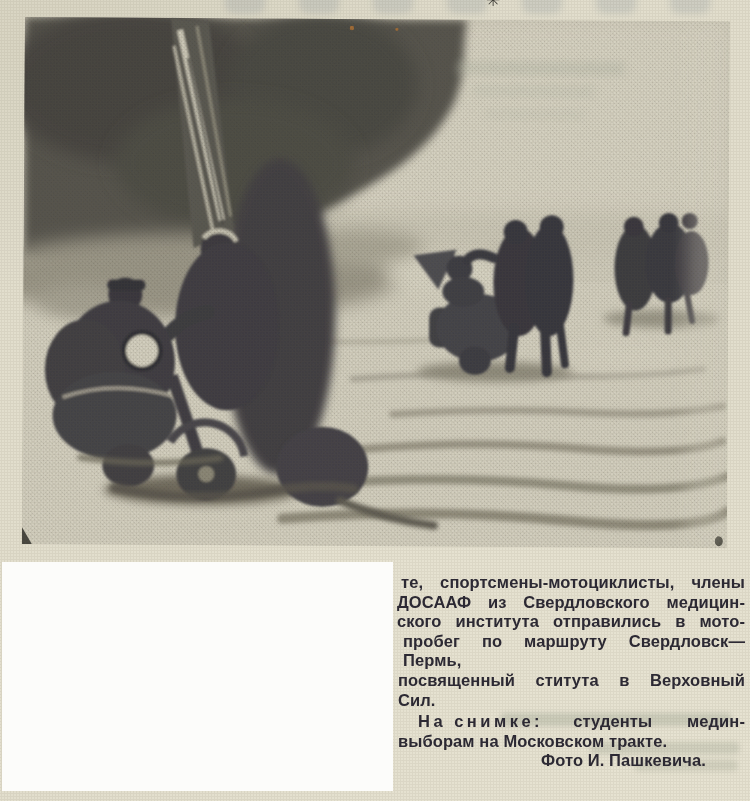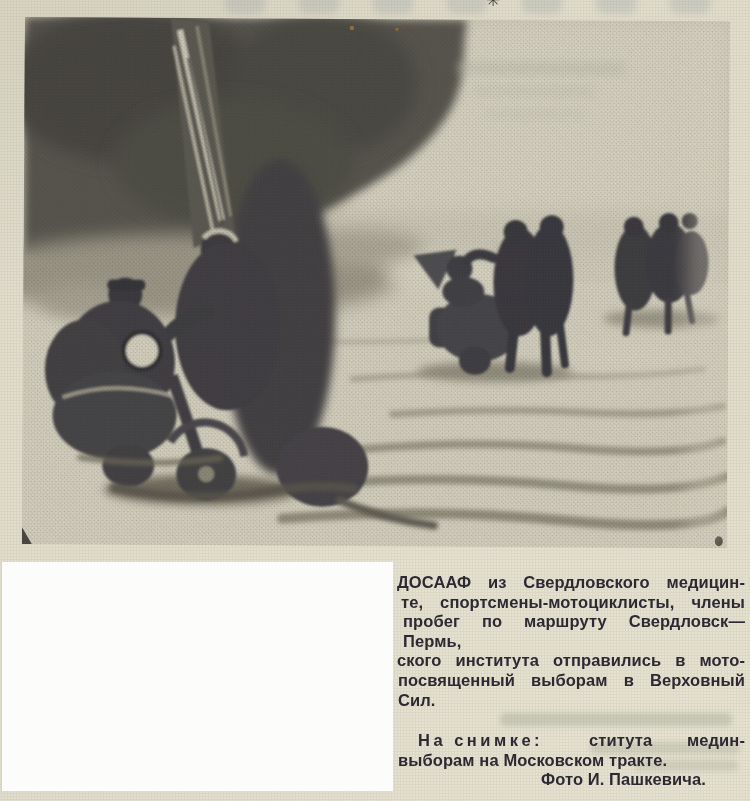--- a/index.html
+++ b/index.html
@@ -34,21 +34,21 @@
   
   .white-panel{position:absolute;left:2px;top:562px;width:391px;height:229px;
     background:#fcfcfa;z-index:3;}
   
   .caption{position:absolute;left:397px;top:573px;width:348px;z-index:4;
     font-weight:bold;font-size:16.5px;line-height:19.6px;color:#2c2933;
     letter-spacing:.1px;font-family:"Liberation Sans","DejaVu Sans",sans-serif;}
   .cl{text-align:justify;text-align-last:justify;}
   .cl.left{text-align:center;text-align-last:left;}
   .i1{padding-left:1px}.i4{padding-left:4px}.i6{padding-left:6px}.i18{padding-left:18px}
-  .nas{display:flex;justify-content:space-between;padding-left:21px;margin-top:21px;}
+  .nas{display:flex;justify-content:space-between;padding-left:21px;margin-top:2px;}
   .nas-label{letter-spacing:3.5px;}
   .nas-rest{word-spacing:30px;}
   .credit{text-align:left;text-align-last:left;padding-left:144px;}
 </style>
 </head>
 <body>
 
 <div class="page">
 
   <div class="ghost">
@@ -209,27 +209,27 @@
 
   <div class="grain"></div>
 
   <div class="smudge s1"></div>
   <div class="smudge s2"></div>
   <div class="smudge s3"></div>
 
   <div class="white-panel"></div>
 
   <div class="caption">
+    <div class="cl i4">те, спортсмены-мотоциклисты, члены</div>
     <div class="cl">ДОСААФ из Свердловского медицин-</div>
-    <div class="cl i4">те, спортсмены-мотоциклисты, члены</div>
+    <div class="cl">ского института отправились в мото-</div>
     <div class="cl i6">пробег по маршруту Свердловск—Пермь,</div>
-    <div class="cl">ского института отправились в мото-</div>
-    <div class="cl i1">посвященный выборам в Верховный</div>
+    <div class="cl i1">посвященный ститута в Верховный</div>
     <div class="cl left i1">Сил.</div>
     <div class="nas">
       <span class="nas-label">На снимке:</span>
-      <span class="nas-rest">ститута медин-</span>
+      <span class="nas-rest">студенты медин-</span>
     </div>
     <div class="cl left i1">выборам на Московском тракте.</div>
     <div class="cl credit">Фото И. Пашкевича.</div>
   </div>
 
 </div>
 
 </body></html>

